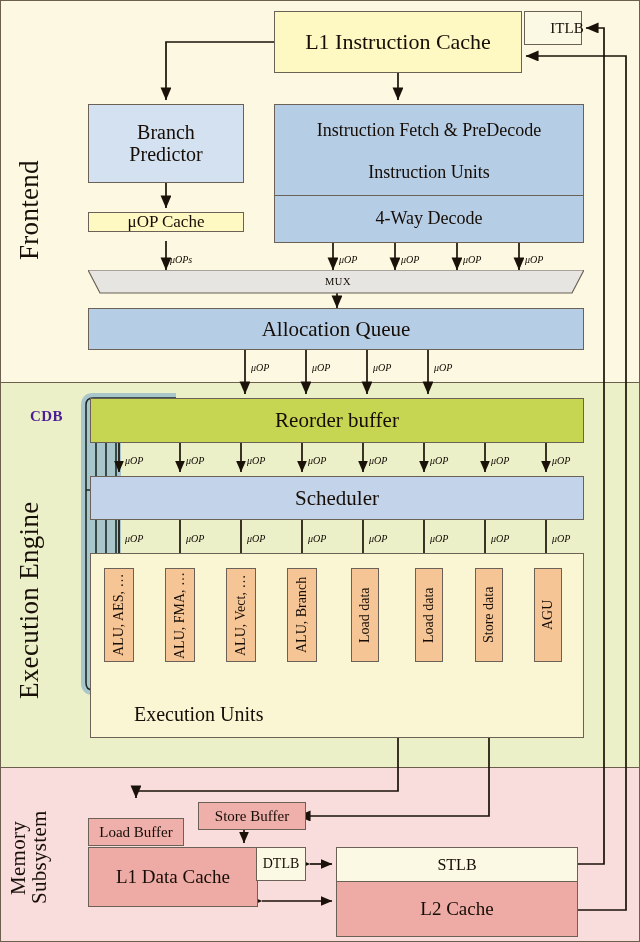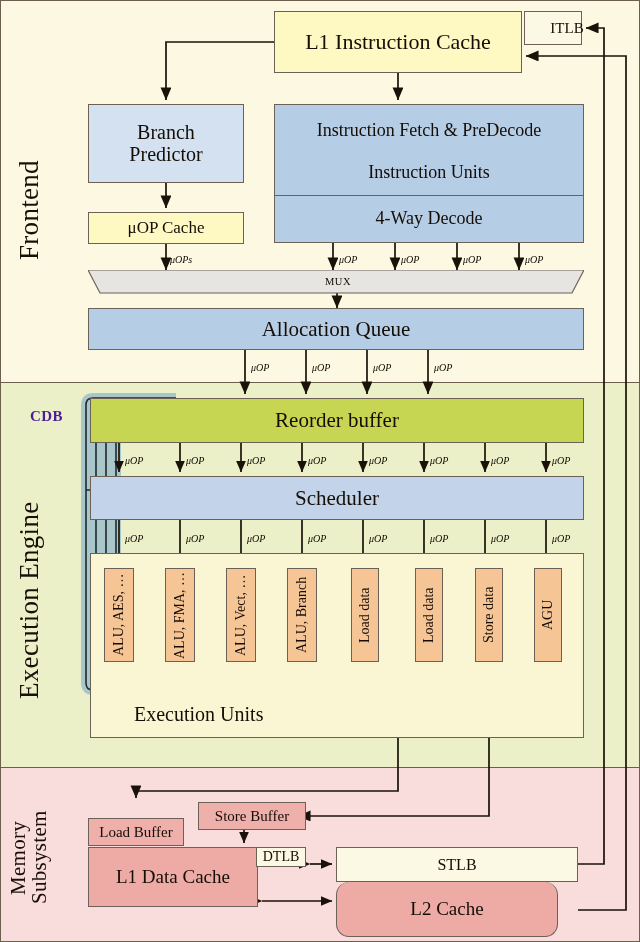--- a/index.html
+++ b/index.html
@@ -147,21 +147,21 @@
 
   <div class="bx red" style="left:274px;top:11px;width:248px;height:62px;font-size:22px;">L1 Instruction Cache</div>
 
   <div class="bx cream" style="left:524px;top:11px;width:58px;height:34px;font-size:15px;padding-left:28px;">ITLB</div>
 
   <div class="bx lblue" style="left:88px;top:104px;width:156px;height:79px;font-size:20px;flex-direction:column;">
     <span>Branch</span>
     <span>Predictor</span>
   </div>
 
-  <div class="bx red" style="left:88px;top:212px;width:156px;height:32px;font-size:17px;">μOP Cache</div>
+  <div class="bx red" style="left:88px;top:212px;width:156px;height:20px;font-size:17px;">μOP Cache</div>
 
   <div class="bx blue" style="left:274px;top:104px;width:310px;height:54px;font-size:18px;">Instruction Fetch &amp; PreDecode</div>
   <div class="bx blue" style="left:274px;top:150px;width:310px;height:46px;font-size:18px;border-top:none;">Instruction Units</div>
   <div class="bx blue" style="left:274px;top:196px;width:310px;height:47px;font-size:18px;border-top:none;">4-Way Decode</div>
 
   <svg style="position:absolute;left:88px;top:270px;width:496px;height:24px;">
     <polygon points="0,0 496,0 484,23 12,23" fill="#e7e5e2" stroke="#6b6157" stroke-width="1.2"></polygon>
   </svg>
   <div class="muxtxt" style="left:325px;top:276px;">MUX</div>
 
@@ -211,19 +211,19 @@
   <div class="bx orange vert" style="left:351px;top:568px;width:28px;height:94px;font-size:14px;">Load data</div>
   <div class="bx orange vert" style="left:415px;top:568px;width:28px;height:94px;font-size:14px;">Load data</div>
   <div class="bx orange vert" style="left:475px;top:568px;width:28px;height:94px;font-size:14px;">Store data</div>
   <div class="bx orange vert" style="left:534px;top:568px;width:28px;height:94px;font-size:14px;">AGU</div>
 
   <div class="bx pinkbuf" style="left:88px;top:802px;width:96px;height:28px;font-size:15px;margin-top:16px;">Load Buffer</div>
   <div class="bx pinkbuf" style="left:198px;top:802px;width:108px;height:28px;font-size:15px;">Store Buffer</div>
 
   <div class="bx pink2" style="left:88px;top:847px;width:170px;height:60px;font-size:19px;">L1 Data Cache</div>
 
-  <div class="bx cream" style="left:256px;top:847px;width:50px;height:20px;font-size:14px;">DTLB</div>
+  <div class="bx cream" style="left:256px;top:847px;width:50px;height:34px;font-size:14px;">DTLB</div>
 
   <div class="bx cream" style="left:336px;top:847px;width:242px;height:35px;font-size:16px;">STLB</div>
 
-  <div class="bx pink2" style="left:336px;top:882px;width:222px;height:55px;font-size:19px;border-top:none;border-radius:13px;">L2 Cache</div>
+  <div class="bx pink2" style="left:336px;top:882px;width:242px;height:55px;font-size:19px;border-top:none;">L2 Cache</div>
 
 </div>
 
 </body></html>

